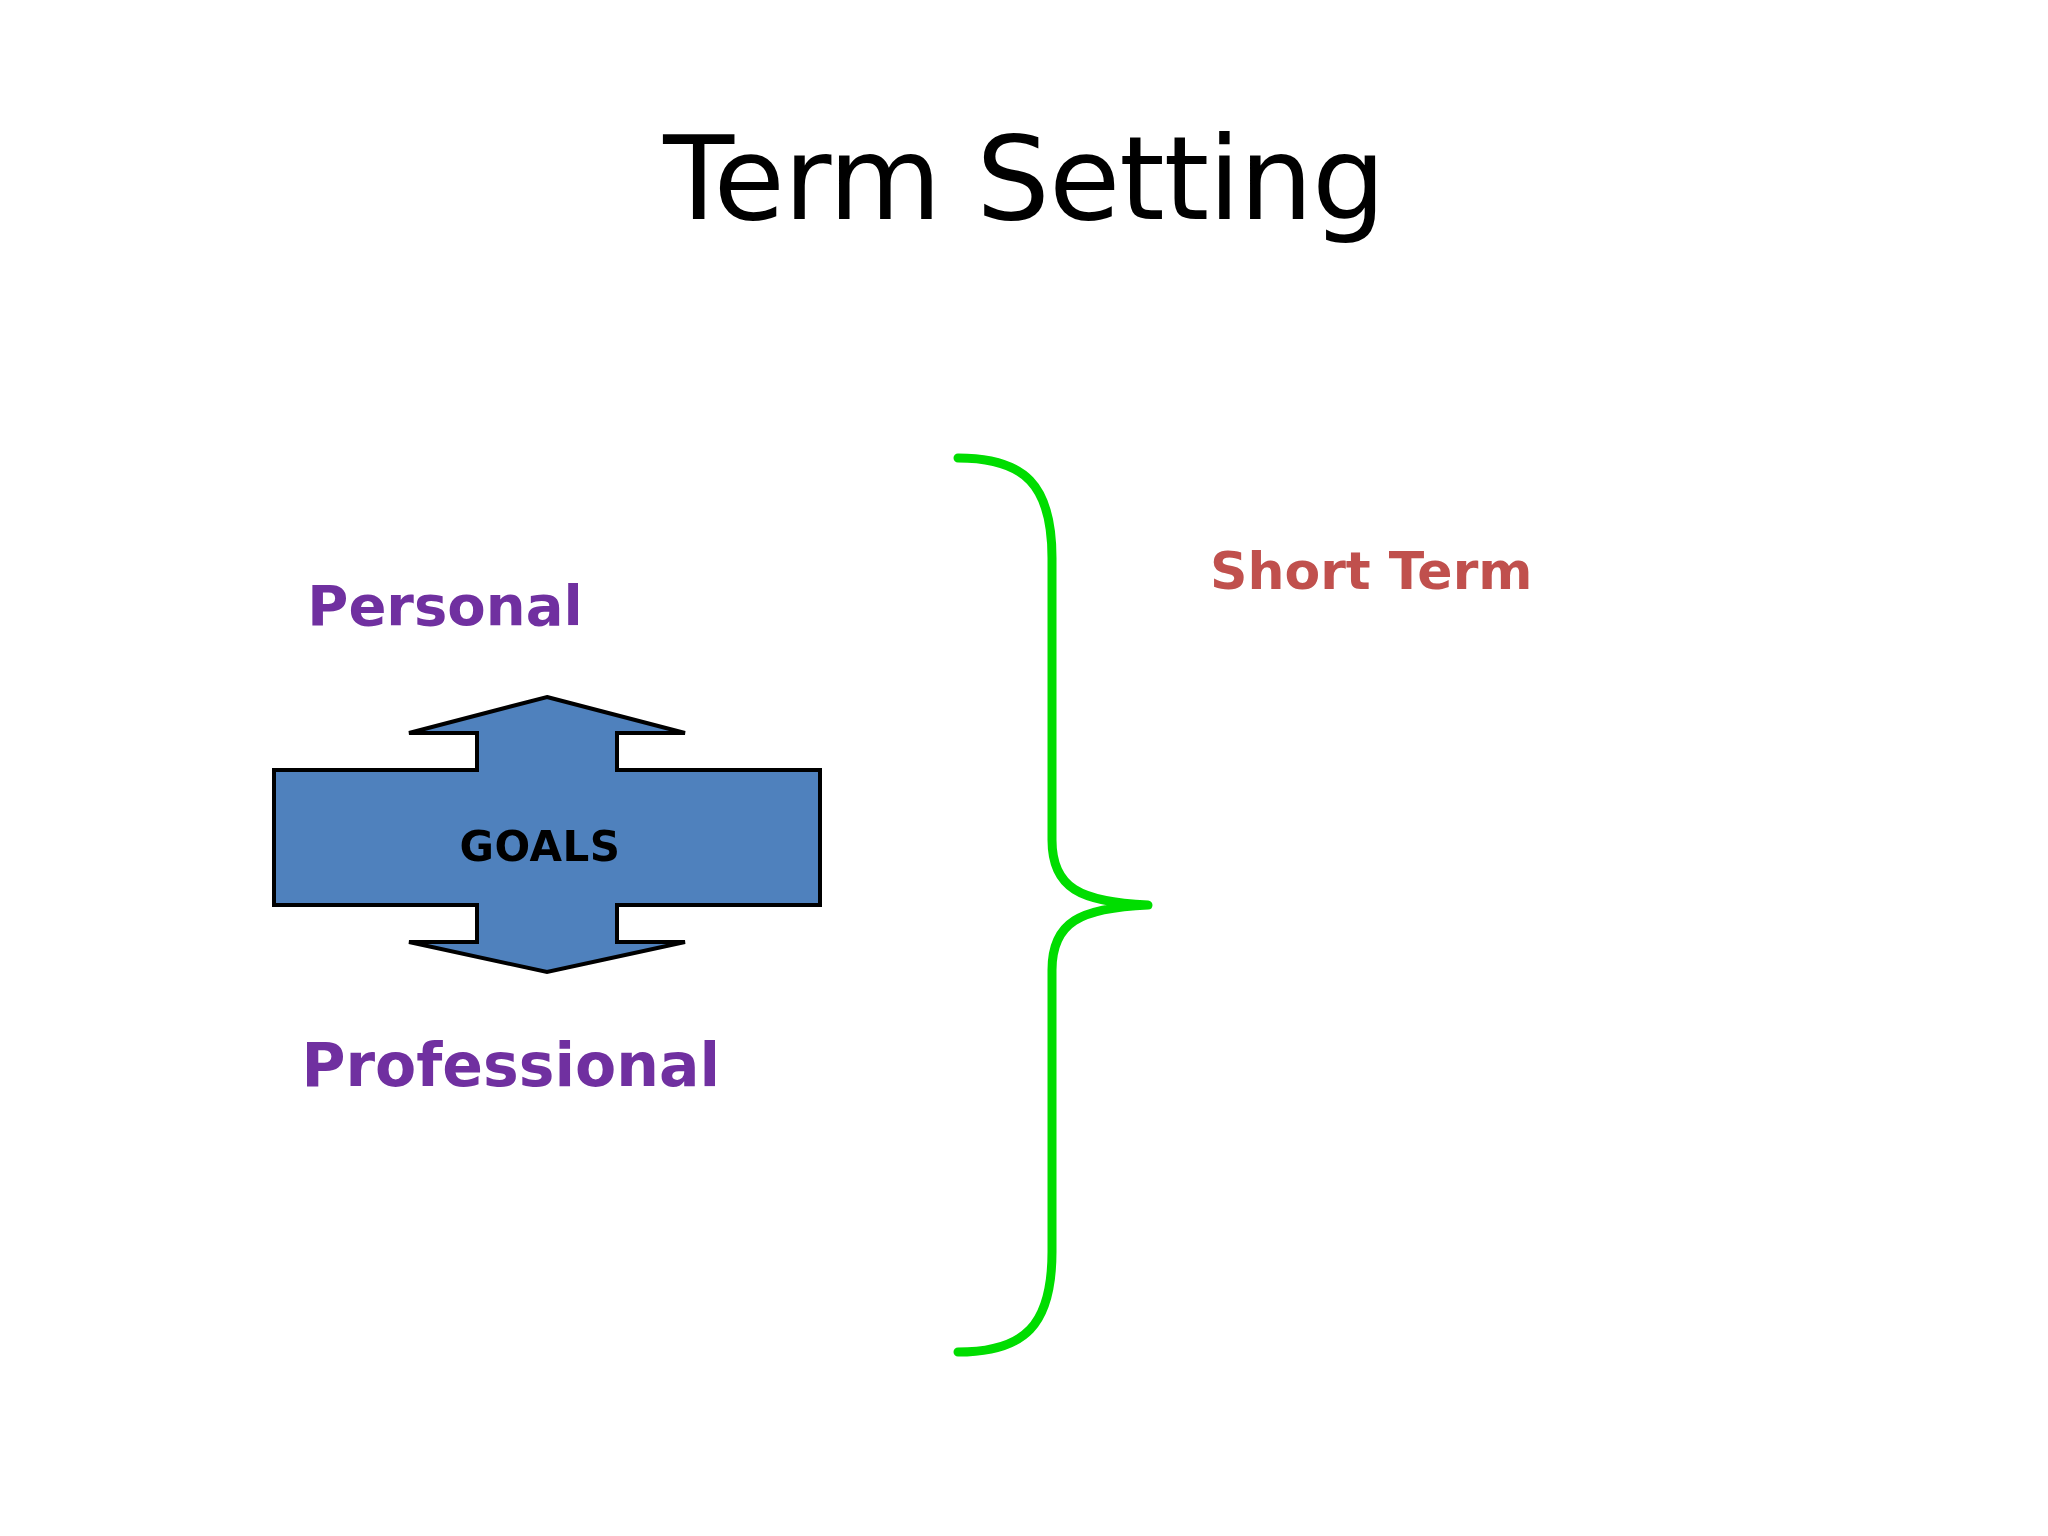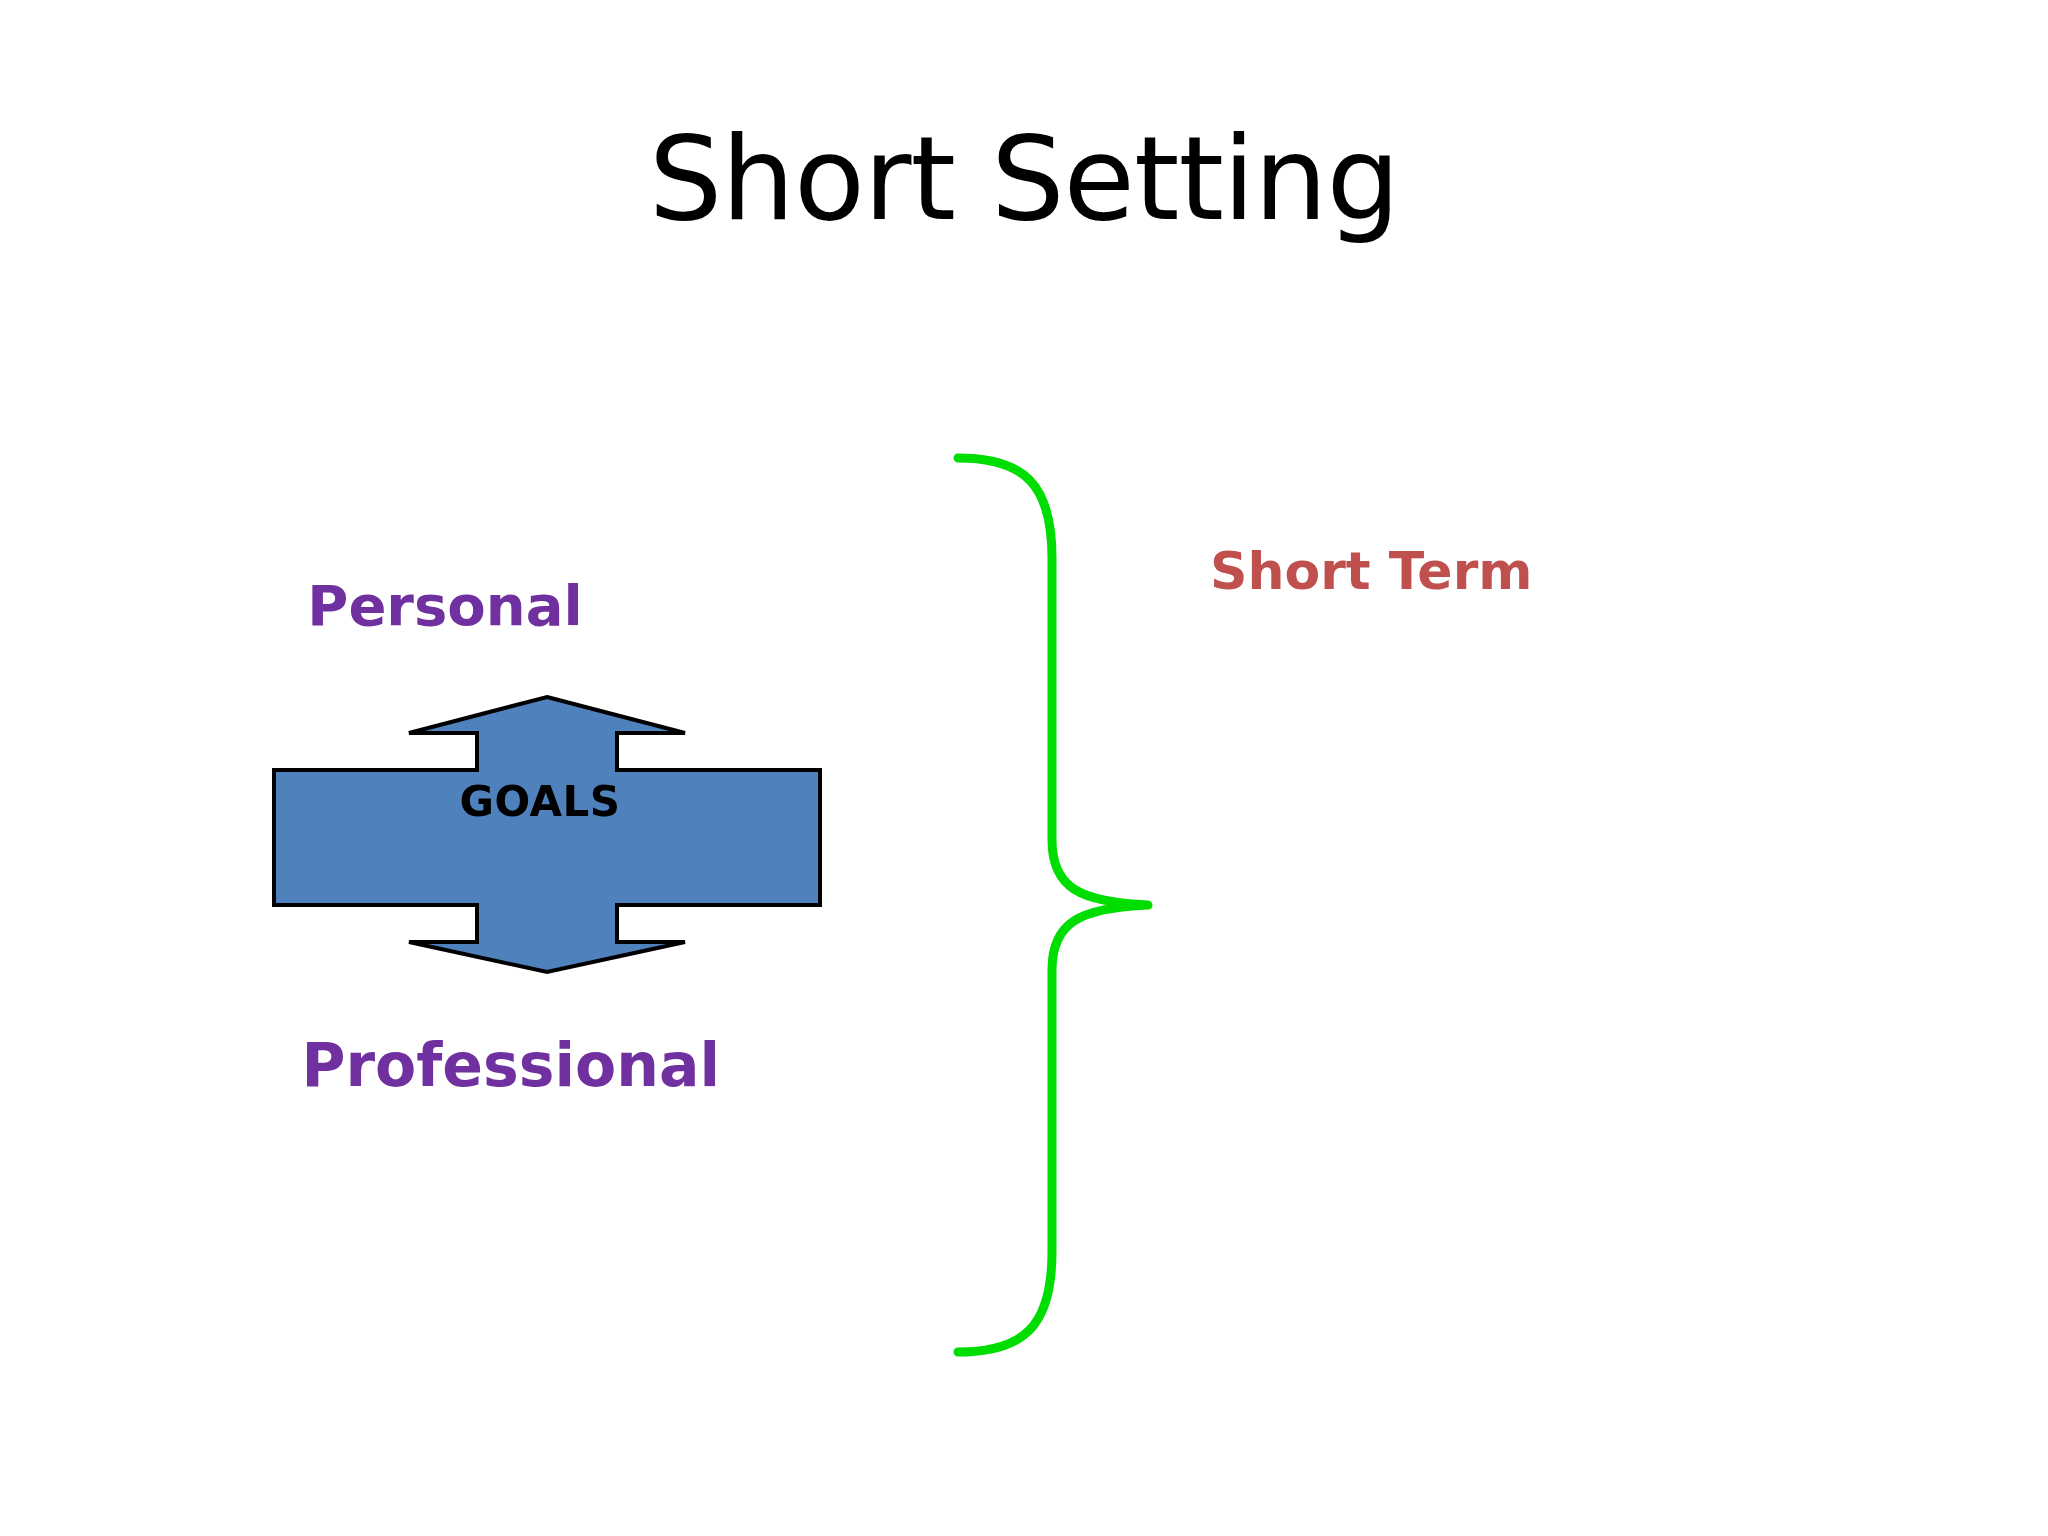--- a/index.html
+++ b/index.html
@@ -85,21 +85,21 @@
   .goals-arrow-wrap svg {
     display: block;
     width: 580px;
     height: 305px;
     overflow: visible;
   }
 
   .goals-text {
     position: absolute;
     left: 260px;
-    top: 777px;
+    top: 822px;
     width: 560px;
     text-align: center;
     font-family: "DejaVu Sans", sans-serif;
     font-weight: 700;
     font-size: 42px;
     letter-spacing: 0.5px;
     color: #000000;
     pointer-events: none;
     white-space: nowrap;
   }
@@ -130,21 +130,21 @@
   }
   .term-short  { left: 1210px; top: 520px; margin-top: 23px; }
   .term-medium { left: 1210px; top: 890px; }
   .term-long   { left: 1210px; top: 1258px; }
 </style>
 </head>
 <body>
 
 <div class="slide">
 
-  <div class="slide-title">Short Setting</div>
+  <div class="slide-title">Term Setting</div>
 
   <div class="left-group">
 
     <div class="label-personal">Personal</div>
 
     <div class="goals-arrow-wrap">
       <svg viewBox="0 0 580 305" xmlns="http://www.w3.org/2000/svg">
         <polygon points="287,12 425,48 357,48 357,85 560,85 560,220 357,220 357,257 425,257 287,287 149,257 217,257 217,220 14,220 14,85 217,85 217,48 149,48" fill="#4F81BD" stroke="#000000" stroke-width="4" stroke-linejoin="miter"></polygon>
       </svg>
     </div>

